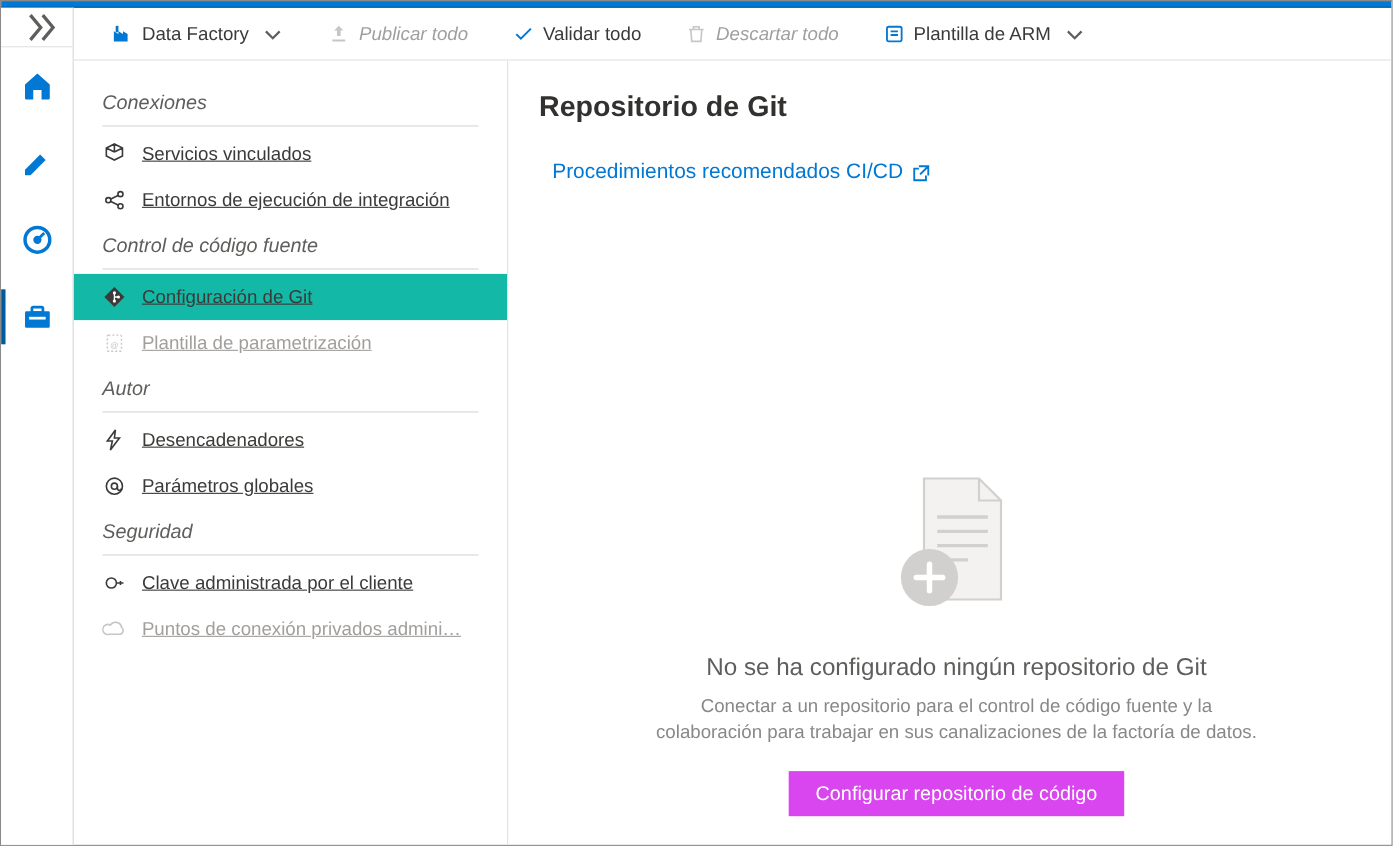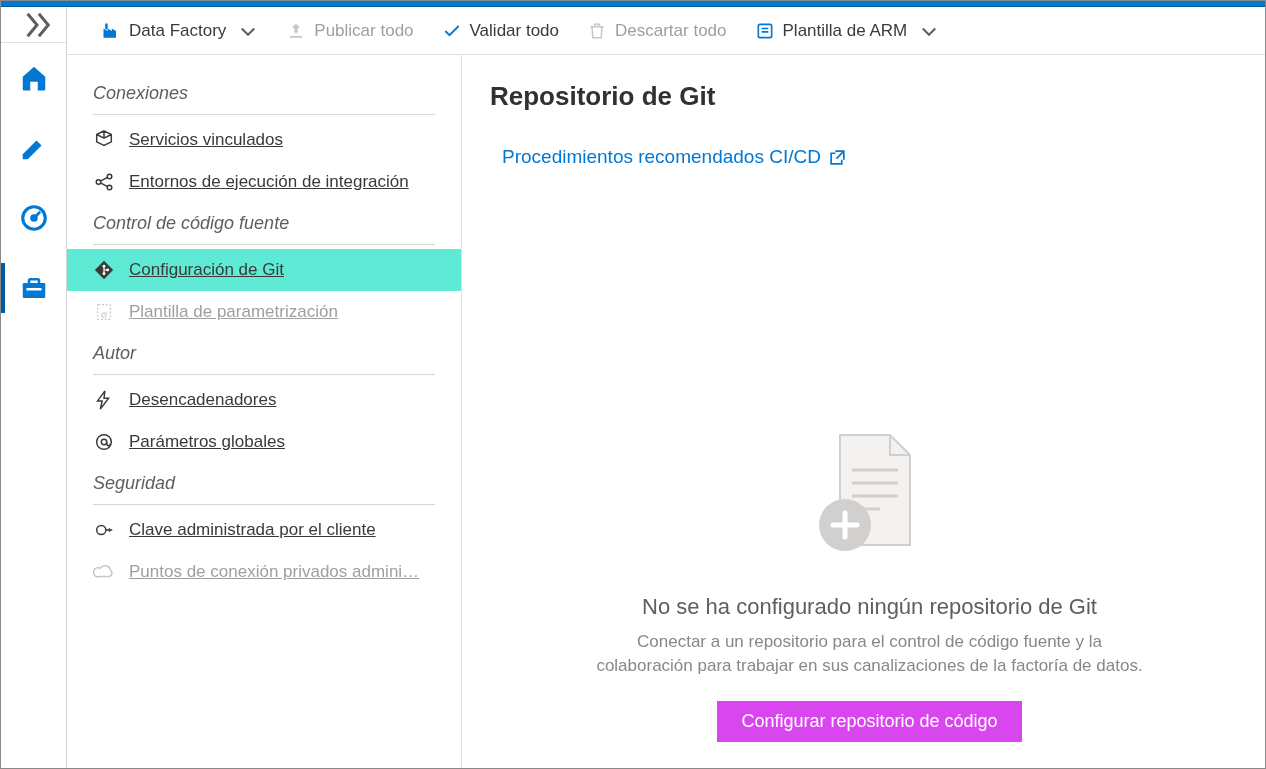--- a/index.html
+++ b/index.html
@@ -64,34 +64,34 @@
     flex: 1;
     display: flex;
     flex-direction: column;
     min-width: 0;
   }
   .toolbar {
     height: 48px;
     display: flex;
     align-items: center;
     padding: 0 22px;
-    gap: 4px;
+    gap: 16px;
     border-bottom: 1px solid #e1e1e1;
   }
   .toolbar .btn {
     display: flex;
     align-items: center;
     gap: 8px;
     padding: 6px 12px;
     font-size: 17px;
     color: #3b3a39;
     cursor: pointer;
     white-space: nowrap;
   }
-  .toolbar .btn.disabled { color: #a19f9d; cursor: default; }
+  .toolbar .btn.disabled { color: #a19f9d; cursor: default; font-style: italic; }
   .toolbar .btn svg { width: 20px; height: 20px; flex-shrink: 0; }
   .toolbar .chev { margin-left: 4px; }
   .content {
     flex: 1;
     display: flex;
     min-height: 0;
   }
   
   .panel {
     width: 395px;
@@ -117,21 +117,21 @@
     padding: 10px 0 10px 26px;
     font-size: 17px;
     color: #3b3a39;
     cursor: pointer;
     white-space: nowrap;
     overflow: hidden;
     text-overflow: ellipsis;
     text-decoration: underline;
   }
   .panel .item.disabled { color: #a19f9d; cursor: default; }
-  .panel .item.selected { background: #5eead4; }
+  .panel .item.selected { background: #14b8a6; }
   .panel .item svg { width: 22px; height: 22px; flex-shrink: 0; }
   
   .detail {
     flex: 1;
     padding: 26px 16px 20px 28px;
     display: flex;
     flex-direction: column;
   }
   .detail h1 {
     font-size: 26px;

